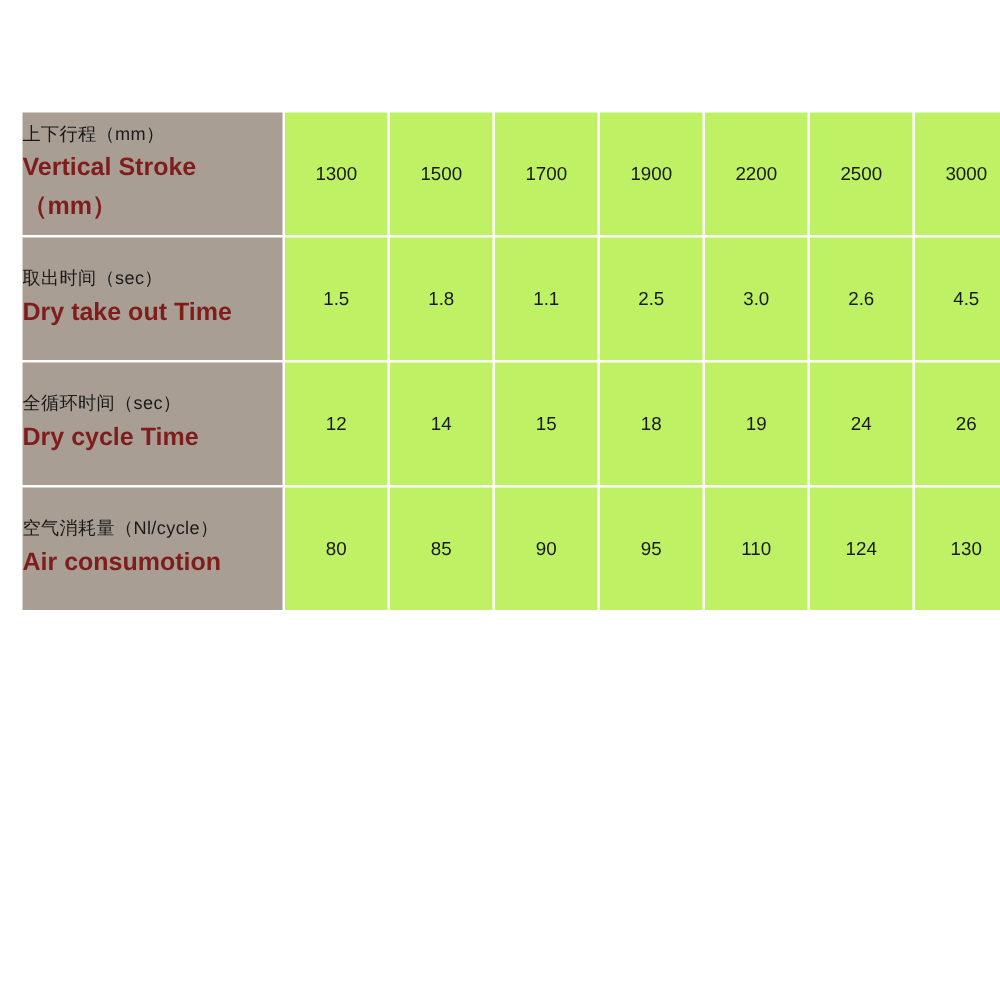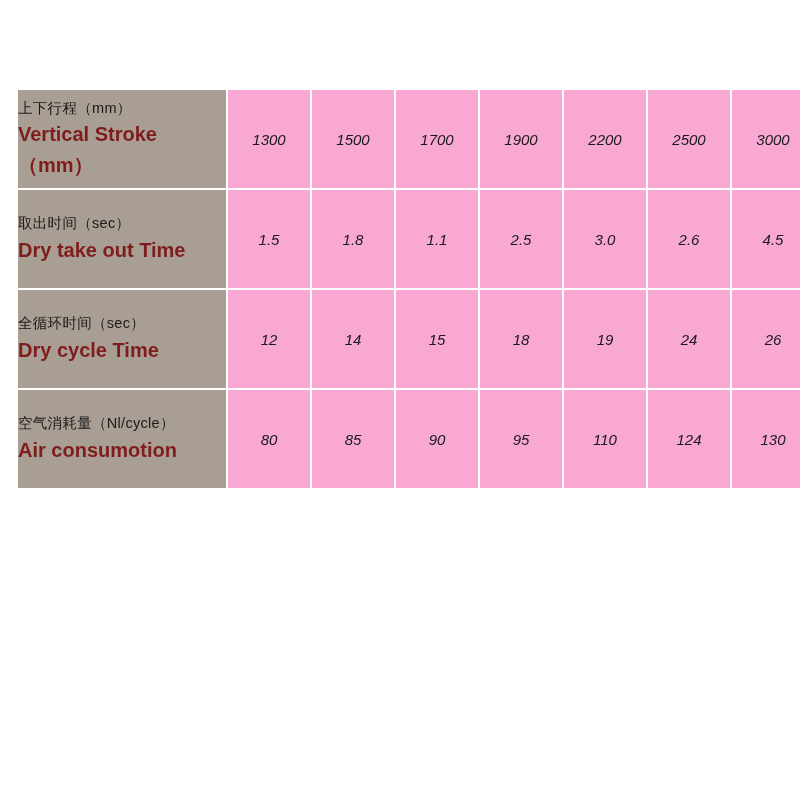--- a/index.html
+++ b/index.html
@@ -26,25 +26,24 @@
     padding: 0;
     vertical-align: middle;
   }
   td.label-cell {
     background: #a99e93;
     width: 208px;
     padding-left: 6px;
     text-align: left;
   }
   td.value-cell {
-    background: #f9a8d4;
+    background: #bef264;
     text-align: center;
     font-size: 15px;
     color: #1a1a1a;
-    font-style: italic;
   }
   .label-cn {
     display: block;
     font-size: 14.5px;
     color: #1a1a1a;
     line-height: 1.55;
     letter-spacing: 0.3px;
   }
   .label-en {
     display: block;

